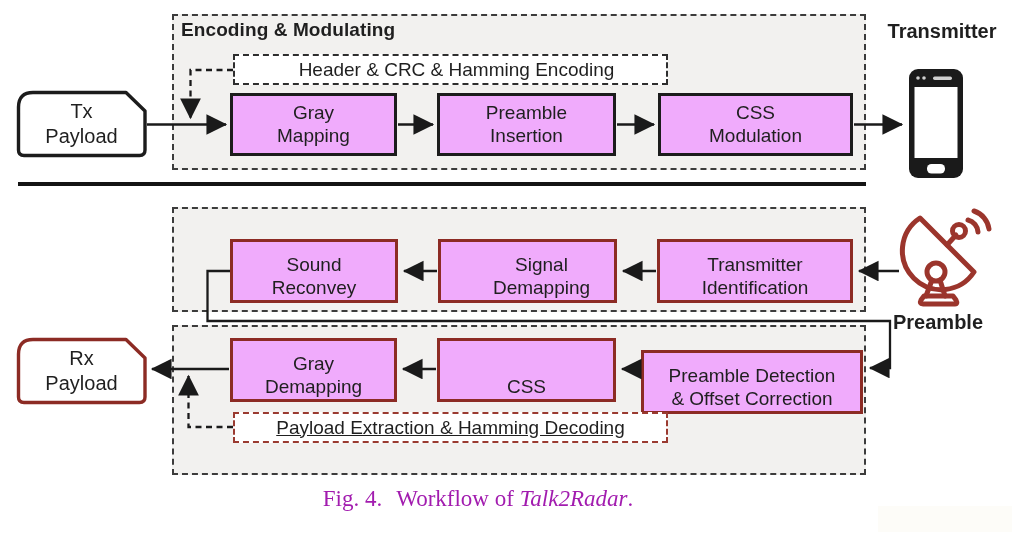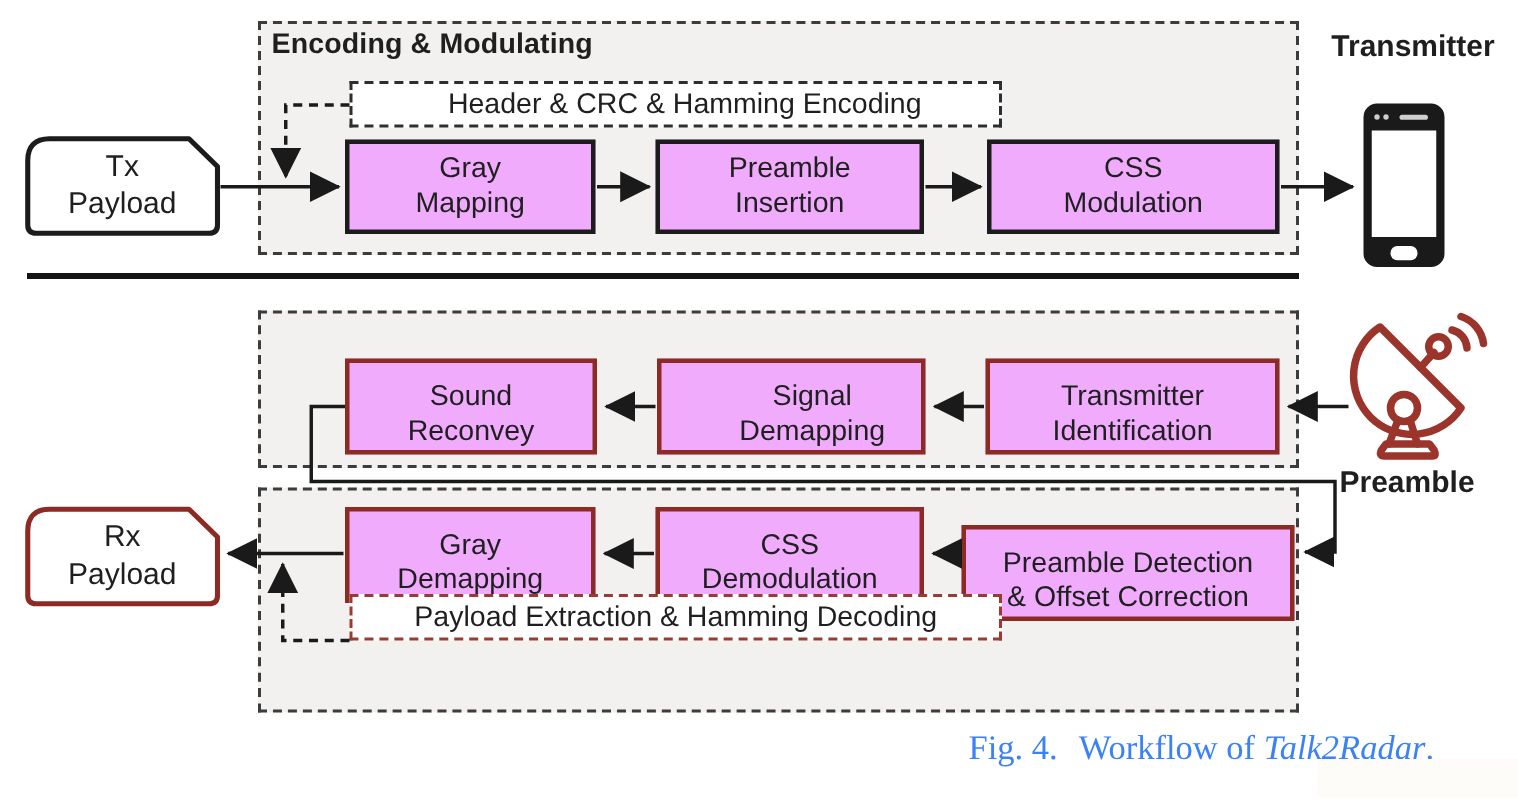--- a/index.html
+++ b/index.html
@@ -31,22 +31,22 @@
     position:absolute;font-weight:bold;font-size:20px;text-align:center;white-space:nowrap;
   }
   #divider{position:absolute;left:18px;top:182px;width:848px;height:4px;background:#141414;}
   #overlay{position:absolute;left:0;top:0;pointer-events:none;}
   .payload-shape{position:absolute;text-decoration:underline;}
   .payload-text{
     position:absolute;display:flex;flex-direction:column;align-items:center;justify-content:center;
     font-size:20px;line-height:1.25;text-align:center;width:100%;height:100%;left:0;top:0;
   }
   #caption{
-    position:absolute;left:0;top:486px;width:956px;text-align:right;
-    font-family:"Liberation Serif","DejaVu Serif",serif;font-size:23px;color:#3b82f6;
+    position:absolute;left:0;top:486px;width:956px;text-align:center;
+    font-family:"Liberation Serif","DejaVu Serif",serif;font-size:23px;color:#a21caf;
   }
   #caption .fig{margin-right:14px;}
   #caption .ital{font-style:italic;}
   #artifact{position:absolute;left:878px;top:506px;width:134px;height:26px;background:#fdfcf8;}
 </style>
 </head>
 <body>
 
 <div id="canvas">
 
@@ -134,28 +134,27 @@
       <span>Payload</span>
     </div>
   </div>
 
   <div class="pbox red" style="left:230px;top:338px;width:167px;height:64px;">
     <span>Gray</span>
     <span>Demapping</span>
   </div>
   <div class="pbox red" style="left:437px;top:338px;width:179px;height:64px;">
     <span>CSS</span>
-    <span>Demodulation</span>
   </div>
   <div class="pbox red" style="left:641px;top:350px;width:222px;height:64px;">
     <span>Preamble Detection</span>
     <span>&amp; Offset Correction</span>
   </div>
 
-  <div class="auxbox red" style="left:233px;top:396px;width:435px;height:31px;">
+  <div class="auxbox red" style="left:233px;top:412px;width:435px;height:31px;text-decoration:underline;">
     <span>Payload Extraction &amp; Hamming Decoding</span>
   </div>
 
   <svg id="overlay" width="1012" height="534" viewBox="0 0 1012 534">
     <defs>
       <marker id="ah" markerWidth="10" markerHeight="10" refX="8.5" refY="4.5" orient="auto">
         <path d="M0,0 L9,4.5 L0,9 Z" fill="#1a1a1a"></path>
       </marker>
     </defs>
     <g stroke="#1a1a1a" stroke-width="2.3" fill="none">

